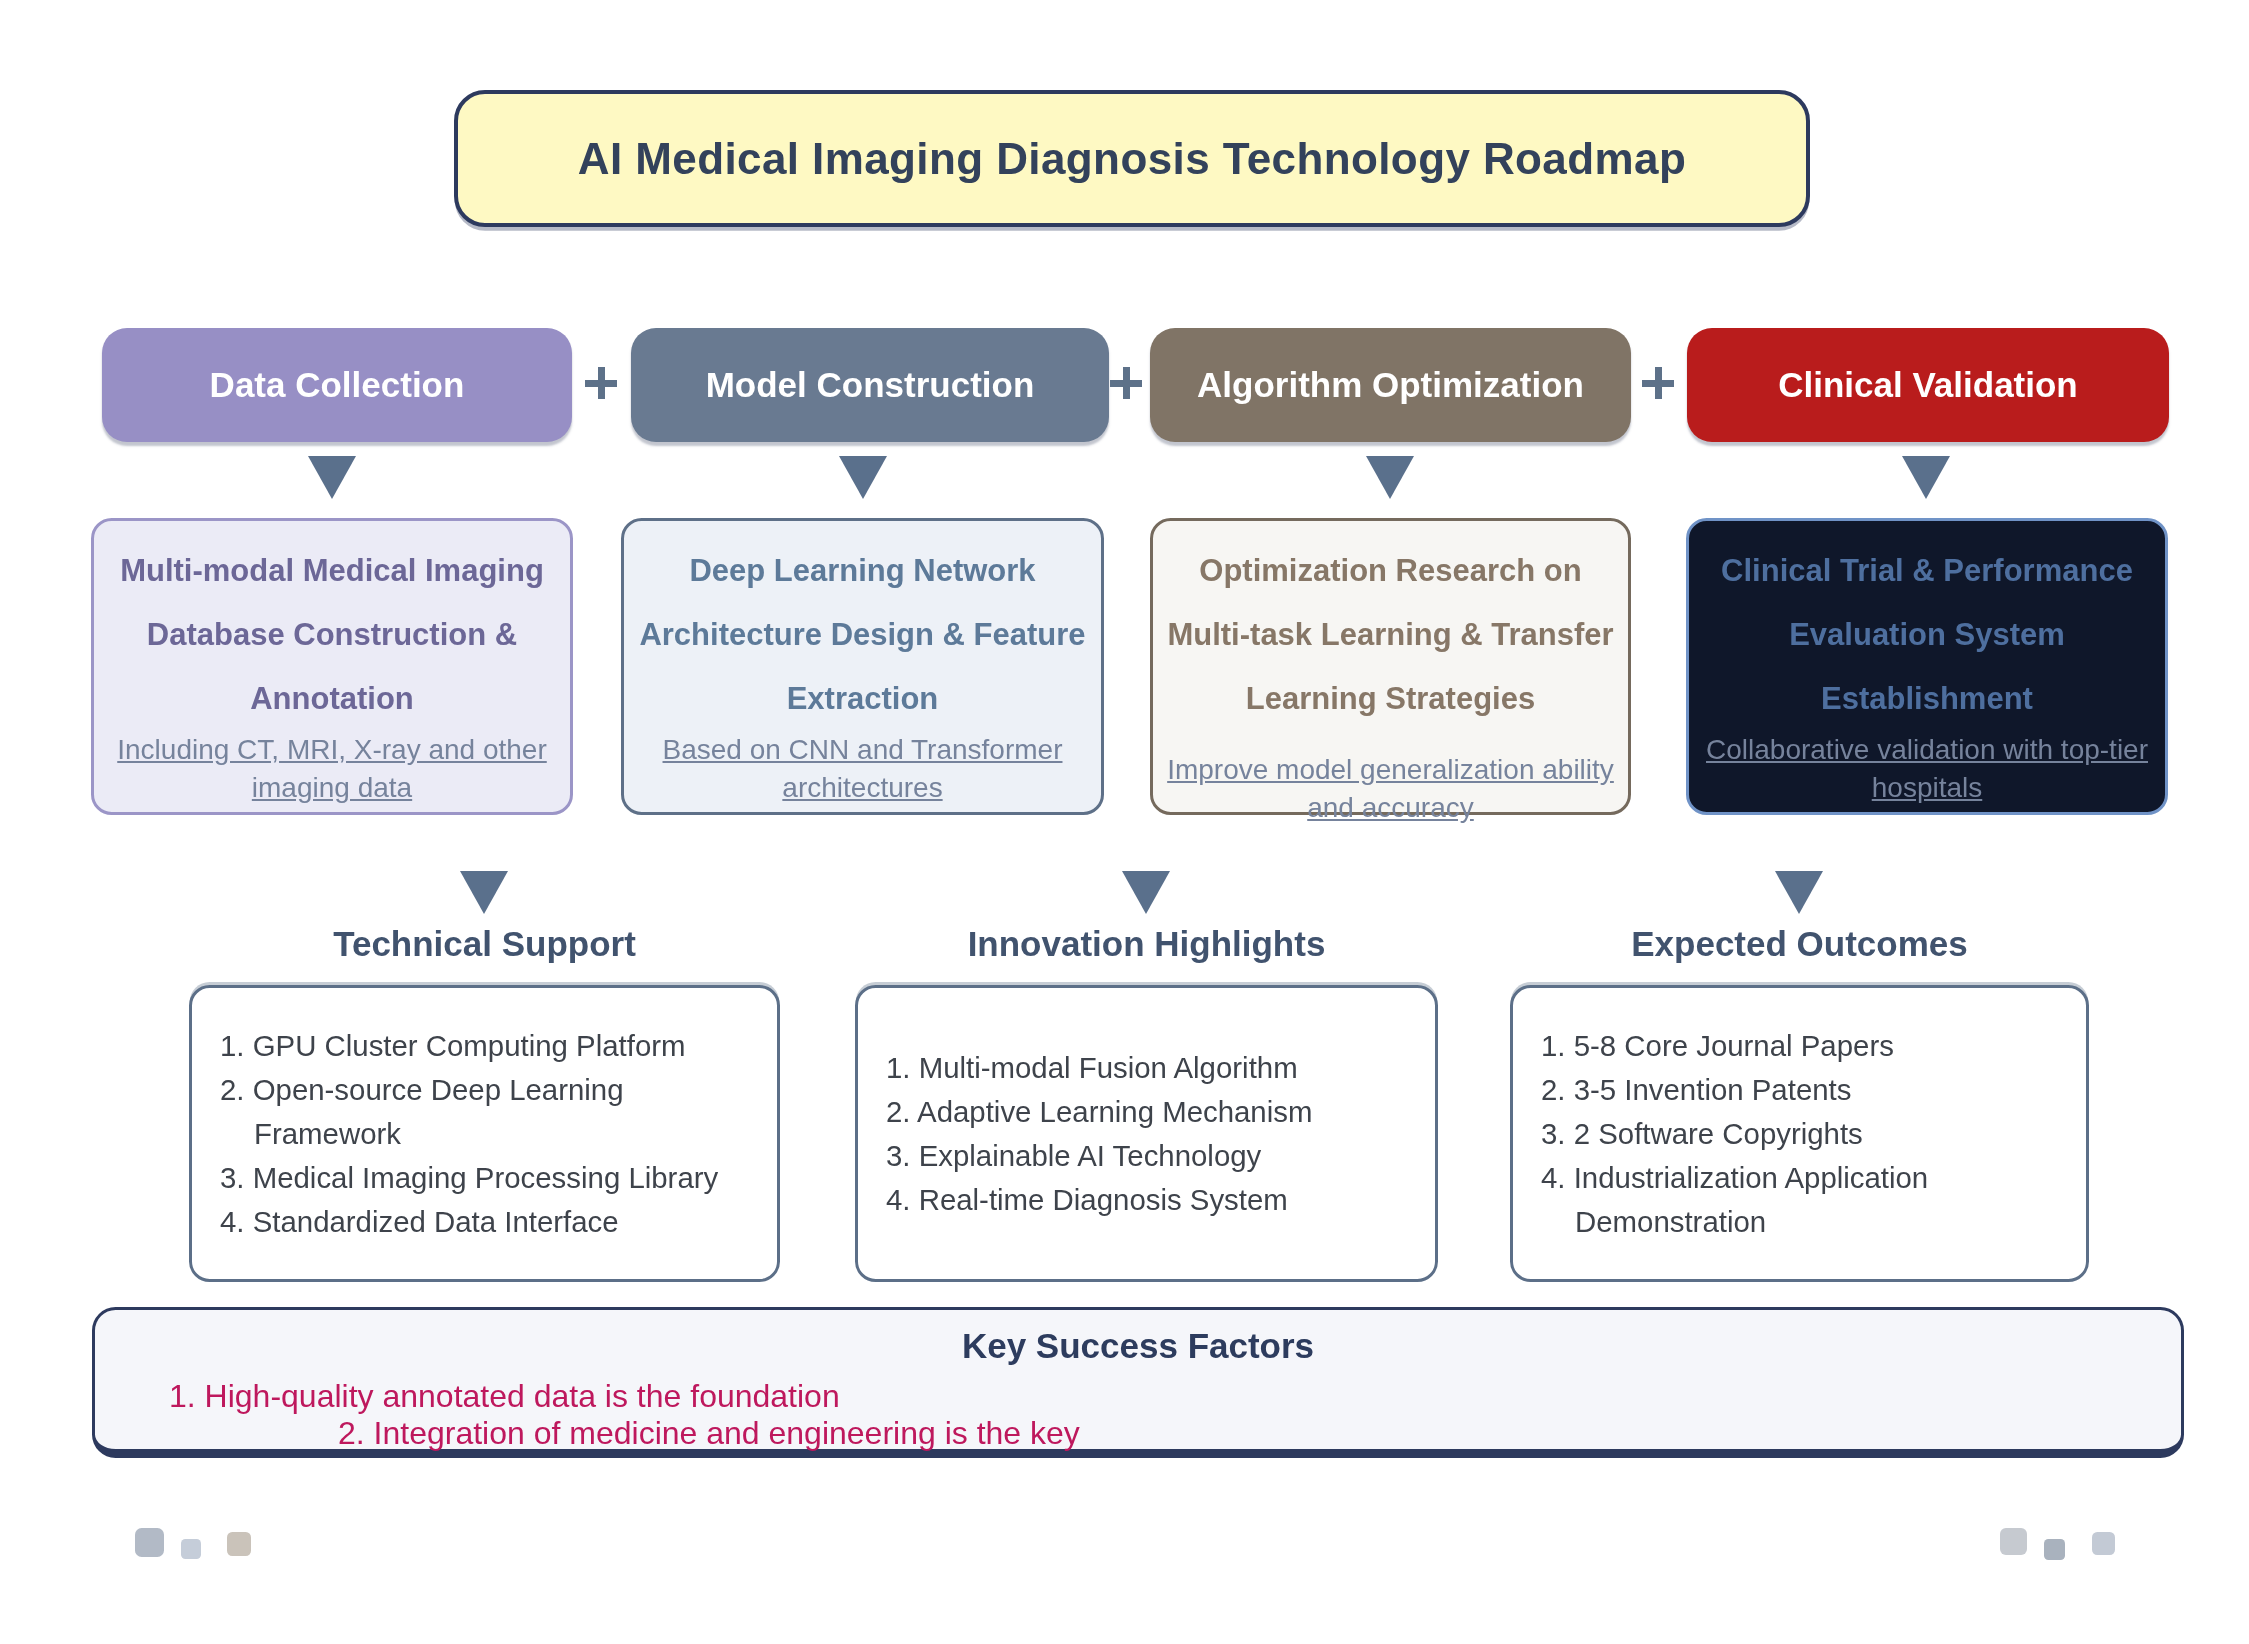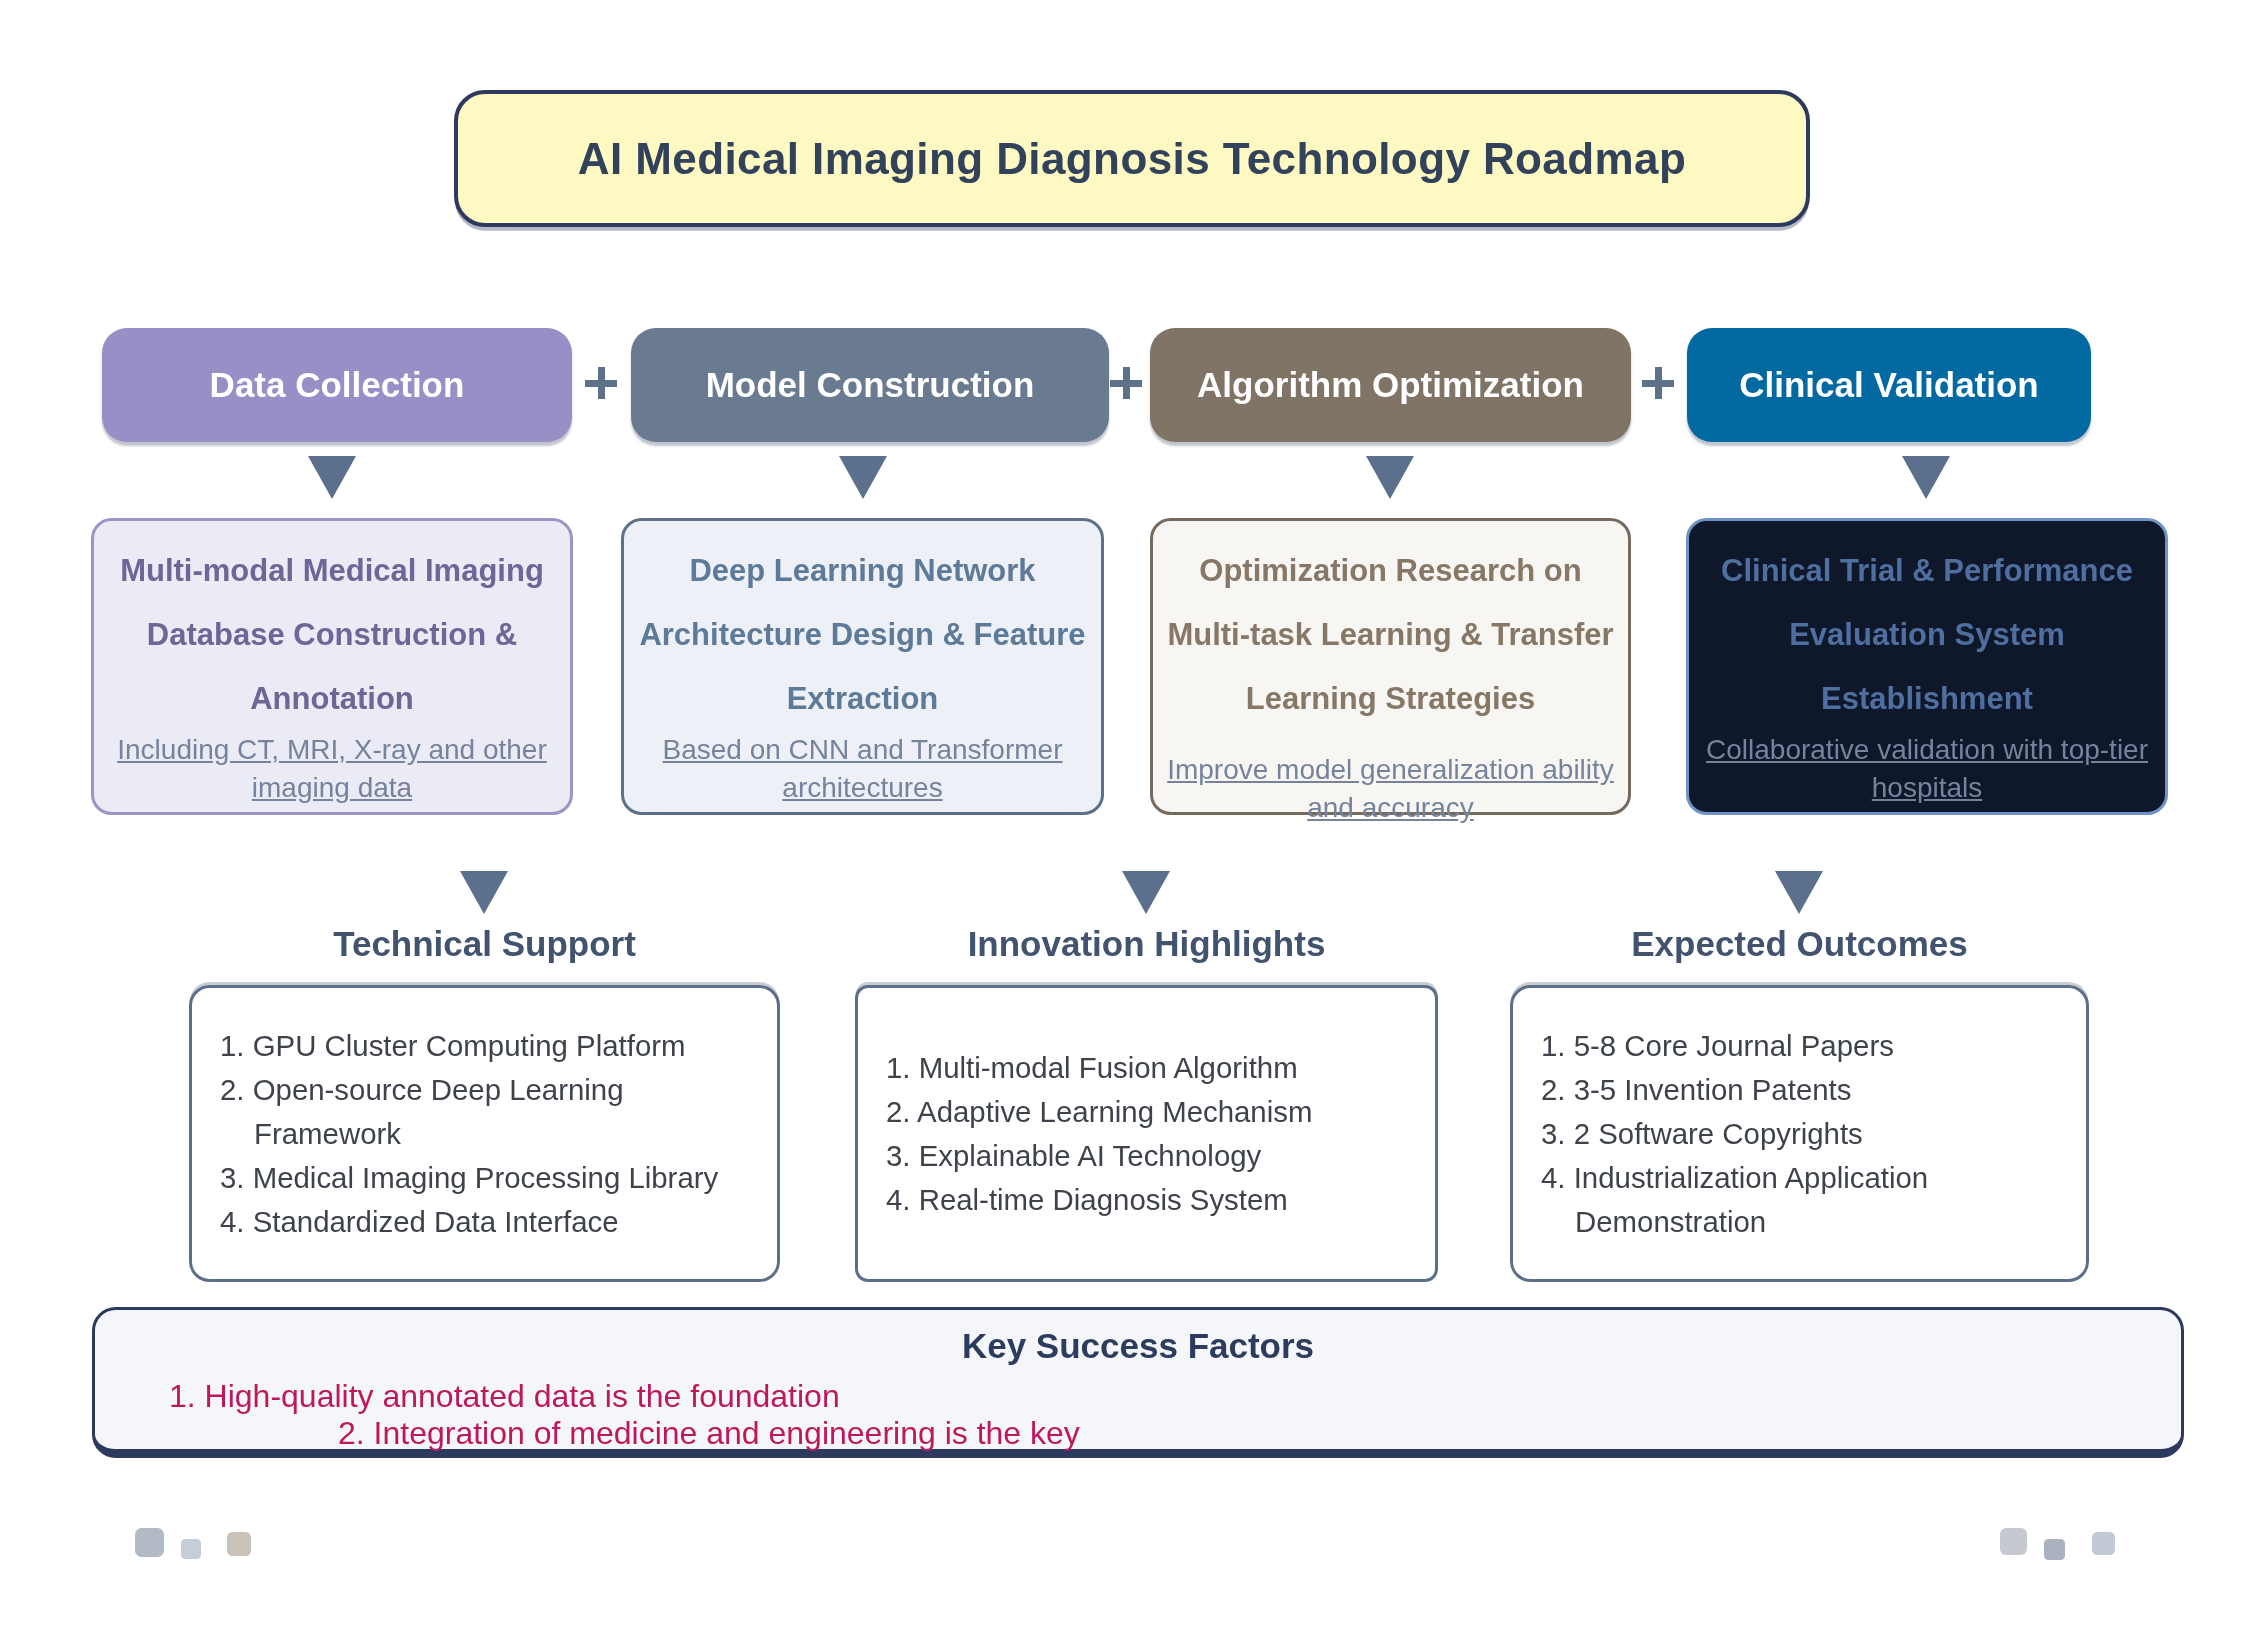--- a/index.html
+++ b/index.html
@@ -18,21 +18,21 @@
   
   .pill{
     position:absolute;top:328px;height:114px;border-radius:25px;box-sizing:border-box;
     display:flex;align-items:center;justify-content:center;
     color:#ffffff;font-size:35px;font-weight:bold;
     box-shadow:0 3.7px 2.2px rgba(80,90,115,.35);
   }
   #pill1{left:102px;width:470px;background:#978fc5;}
   #pill2{left:631px;width:478px;background:#697a91;}
   #pill3{left:1150px;width:481px;background:#807466;}
-  #pill4{left:1687px;width:404px;background:#0369a1;}
+  #pill4{left:1687px;width:482px;background:#b91c1c;}
   
   .plus{position:absolute;top:367px;width:32px;height:32px;}
   .plus::before{content:"";position:absolute;left:0;right:0;top:12.5px;height:7.4px;background:#5d7189;}
   .plus::after{content:"";position:absolute;top:0;bottom:0;left:12.5px;width:7.4px;background:#5d7189;}
   #plus1{left:585px;} #plus2{left:1110px;} #plus3{left:1642px;}
   
   .arrow{position:absolute;width:0;height:0;
     border-left:24px solid transparent;border-right:24px solid transparent;
     border-top:43px solid #5a708c;}
   #arr1{left:308px;top:456px;} #arr2{left:839px;top:456px;}
@@ -59,21 +59,21 @@
   .sec-header{position:absolute;top:922px;font-size:35px;font-weight:bold;color:#41536e;
     text-align:center;line-height:44px;}
   #sh1{left:189px;width:591px;} #sh2{left:855px;width:583px;} #sh3{left:1510px;width:579px;}
   .lbox{
     position:absolute;top:985px;height:297px;box-sizing:border-box;background:#ffffff;
     border:3.7px solid #5c6f88;border-radius:20.6px;
     display:flex;flex-direction:column;justify-content:center;
     padding:7.4px 10.3px 7.4px 28px;font-size:29.4px;color:#3e434b;
     box-shadow:0 -3.7px 0 -0.7px rgba(92,111,136,.35);
   }
-  #lbox1{left:189px;width:591px;} #lbox2{left:855px;width:583px;border-radius:13px;} #lbox3{left:1510px;width:579px;}
+  #lbox1{left:189px;width:591px;} #lbox2{left:855px;width:583px;} #lbox3{left:1510px;width:579px;}
   .litem{padding-left:34px;text-indent:-34px;line-height:44px;}
   
   #ksf{
     position:absolute;left:92px;top:1307px;width:2092px;height:151px;box-sizing:border-box;
     background:#f5f6fa;border:3.7px solid #2d3a5e;border-bottom-width:9.6px;border-radius:23.6px;
   }
   #ksf-title{text-align:center;font-size:35px;font-weight:bold;color:#2d3c5e;margin-top:16px;}
   #ksf-items{display:flex;margin-top:11.8px;font-size:32px;color:#be185d;flex-direction:column;}
   #ksf-item1{margin-left:74px;}
   #ksf-item2{margin-left:243px;}

